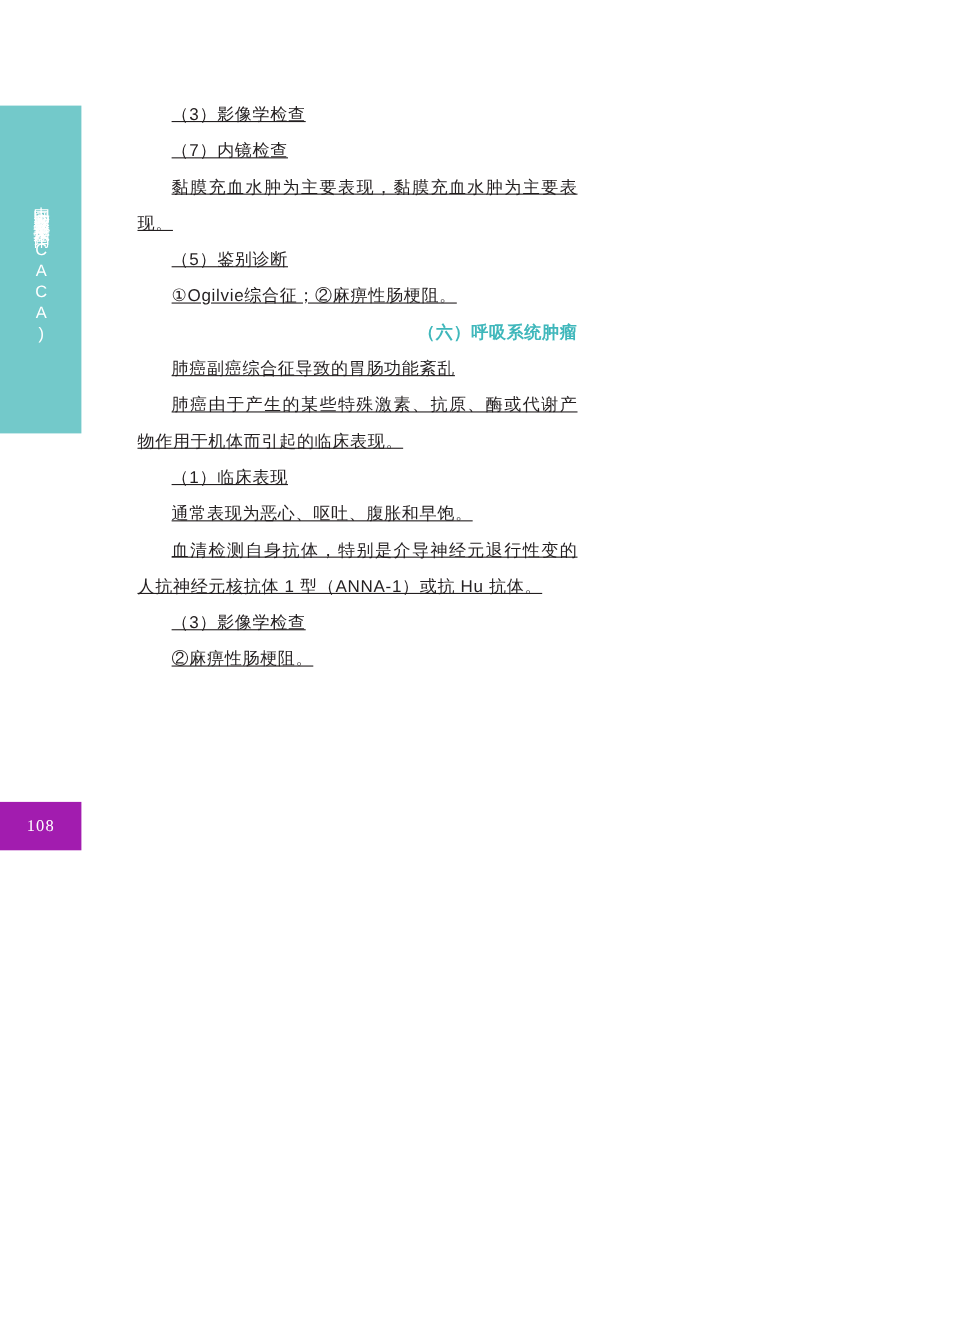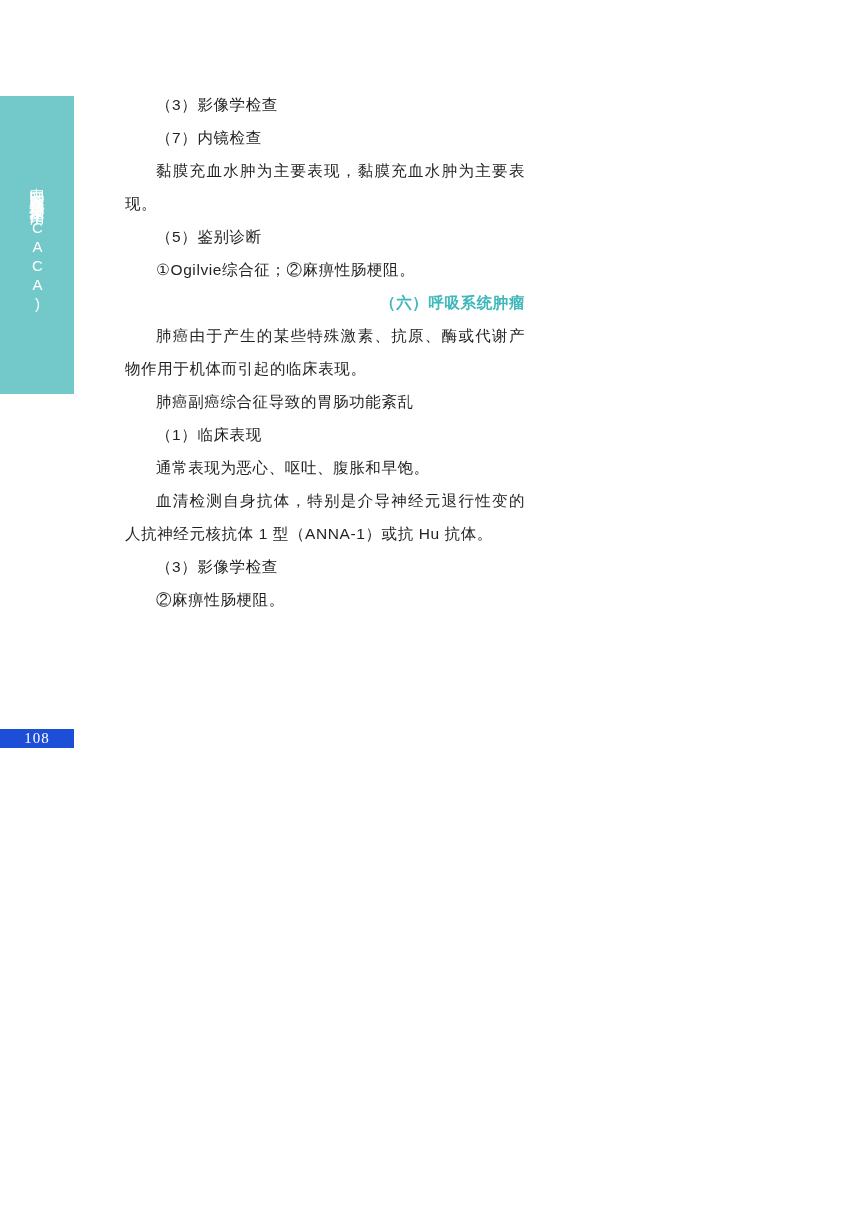--- a/index.html
+++ b/index.html
@@ -37,22 +37,22 @@
     font-family: "Liberation Sans", sans-serif;
     white-space: nowrap;
   }
 
   
   #page-number-tab {
     position: absolute;
     left: 0;
     top: 729px;
     width: 74px;
-    height: 19px;
-    background: #1d4ed8;
+    height: 44px;
+    background: #a21caf;
     display: flex;
     align-items: center;
     justify-content: center;
   }
   #page-number-tab .pnum {
     color: #ffffff;
     font-size: 15px;
     font-family: "Liberation Serif", serif;
     letter-spacing: 1px;
   }
@@ -66,20 +66,21 @@
   }
 
   .para {
     color: #231f20;
     font-size: 15.5px;
     line-height: 33px;
     letter-spacing: 0.6px;
     margin: 0;
     text-align: justify;
     font-family: "Liberation Sans", sans-serif;
+    text-decoration: underline;
   }
   .indent {
     text-indent: 31px;
   }
   .heading-teal {
     color: #3fb7bb;
     font-size: 15.5px;
     line-height: 33px;
     letter-spacing: 0.6px;
     margin: 0;
@@ -100,20 +101,20 @@
   <span class="pnum">108</span>
 </div>
 
 <div id="content">
   <p class="para indent">（3）影像学检查</p>
   <p class="para indent">（7）内镜检查</p>
   <p class="para indent">黏膜充血水肿为主要表现，黏膜充血水肿为主要表现。</p>
   <p class="para indent">（5）鉴别诊断</p>
   <p class="para indent">①Ogilvie综合征；②麻痹性肠梗阻。</p>
   <p class="heading-teal">（六）呼吸系统肿瘤</p>
+  <p class="para indent">肺癌副癌综合征导致的胃肠功能紊乱</p>
   <p class="para indent">肺癌由于产生的某些特殊激素、抗原、酶或代谢产物作用于机体而引起的临床表现。</p>
-  <p class="para indent">肺癌副癌综合征导致的胃肠功能紊乱</p>
   <p class="para indent">（1）临床表现</p>
   <p class="para indent">通常表现为恶心、呕吐、腹胀和早饱。</p>
   <p class="para indent">血清检测自身抗体，特别是介导神经元退行性变的人抗神经元核抗体 1 型（ANNA-1）或抗 Hu 抗体。</p>
   <p class="para indent">（3）影像学检查</p>
   <p class="para indent">②麻痹性肠梗阻。</p>
 </div>
 
 </body></html>

